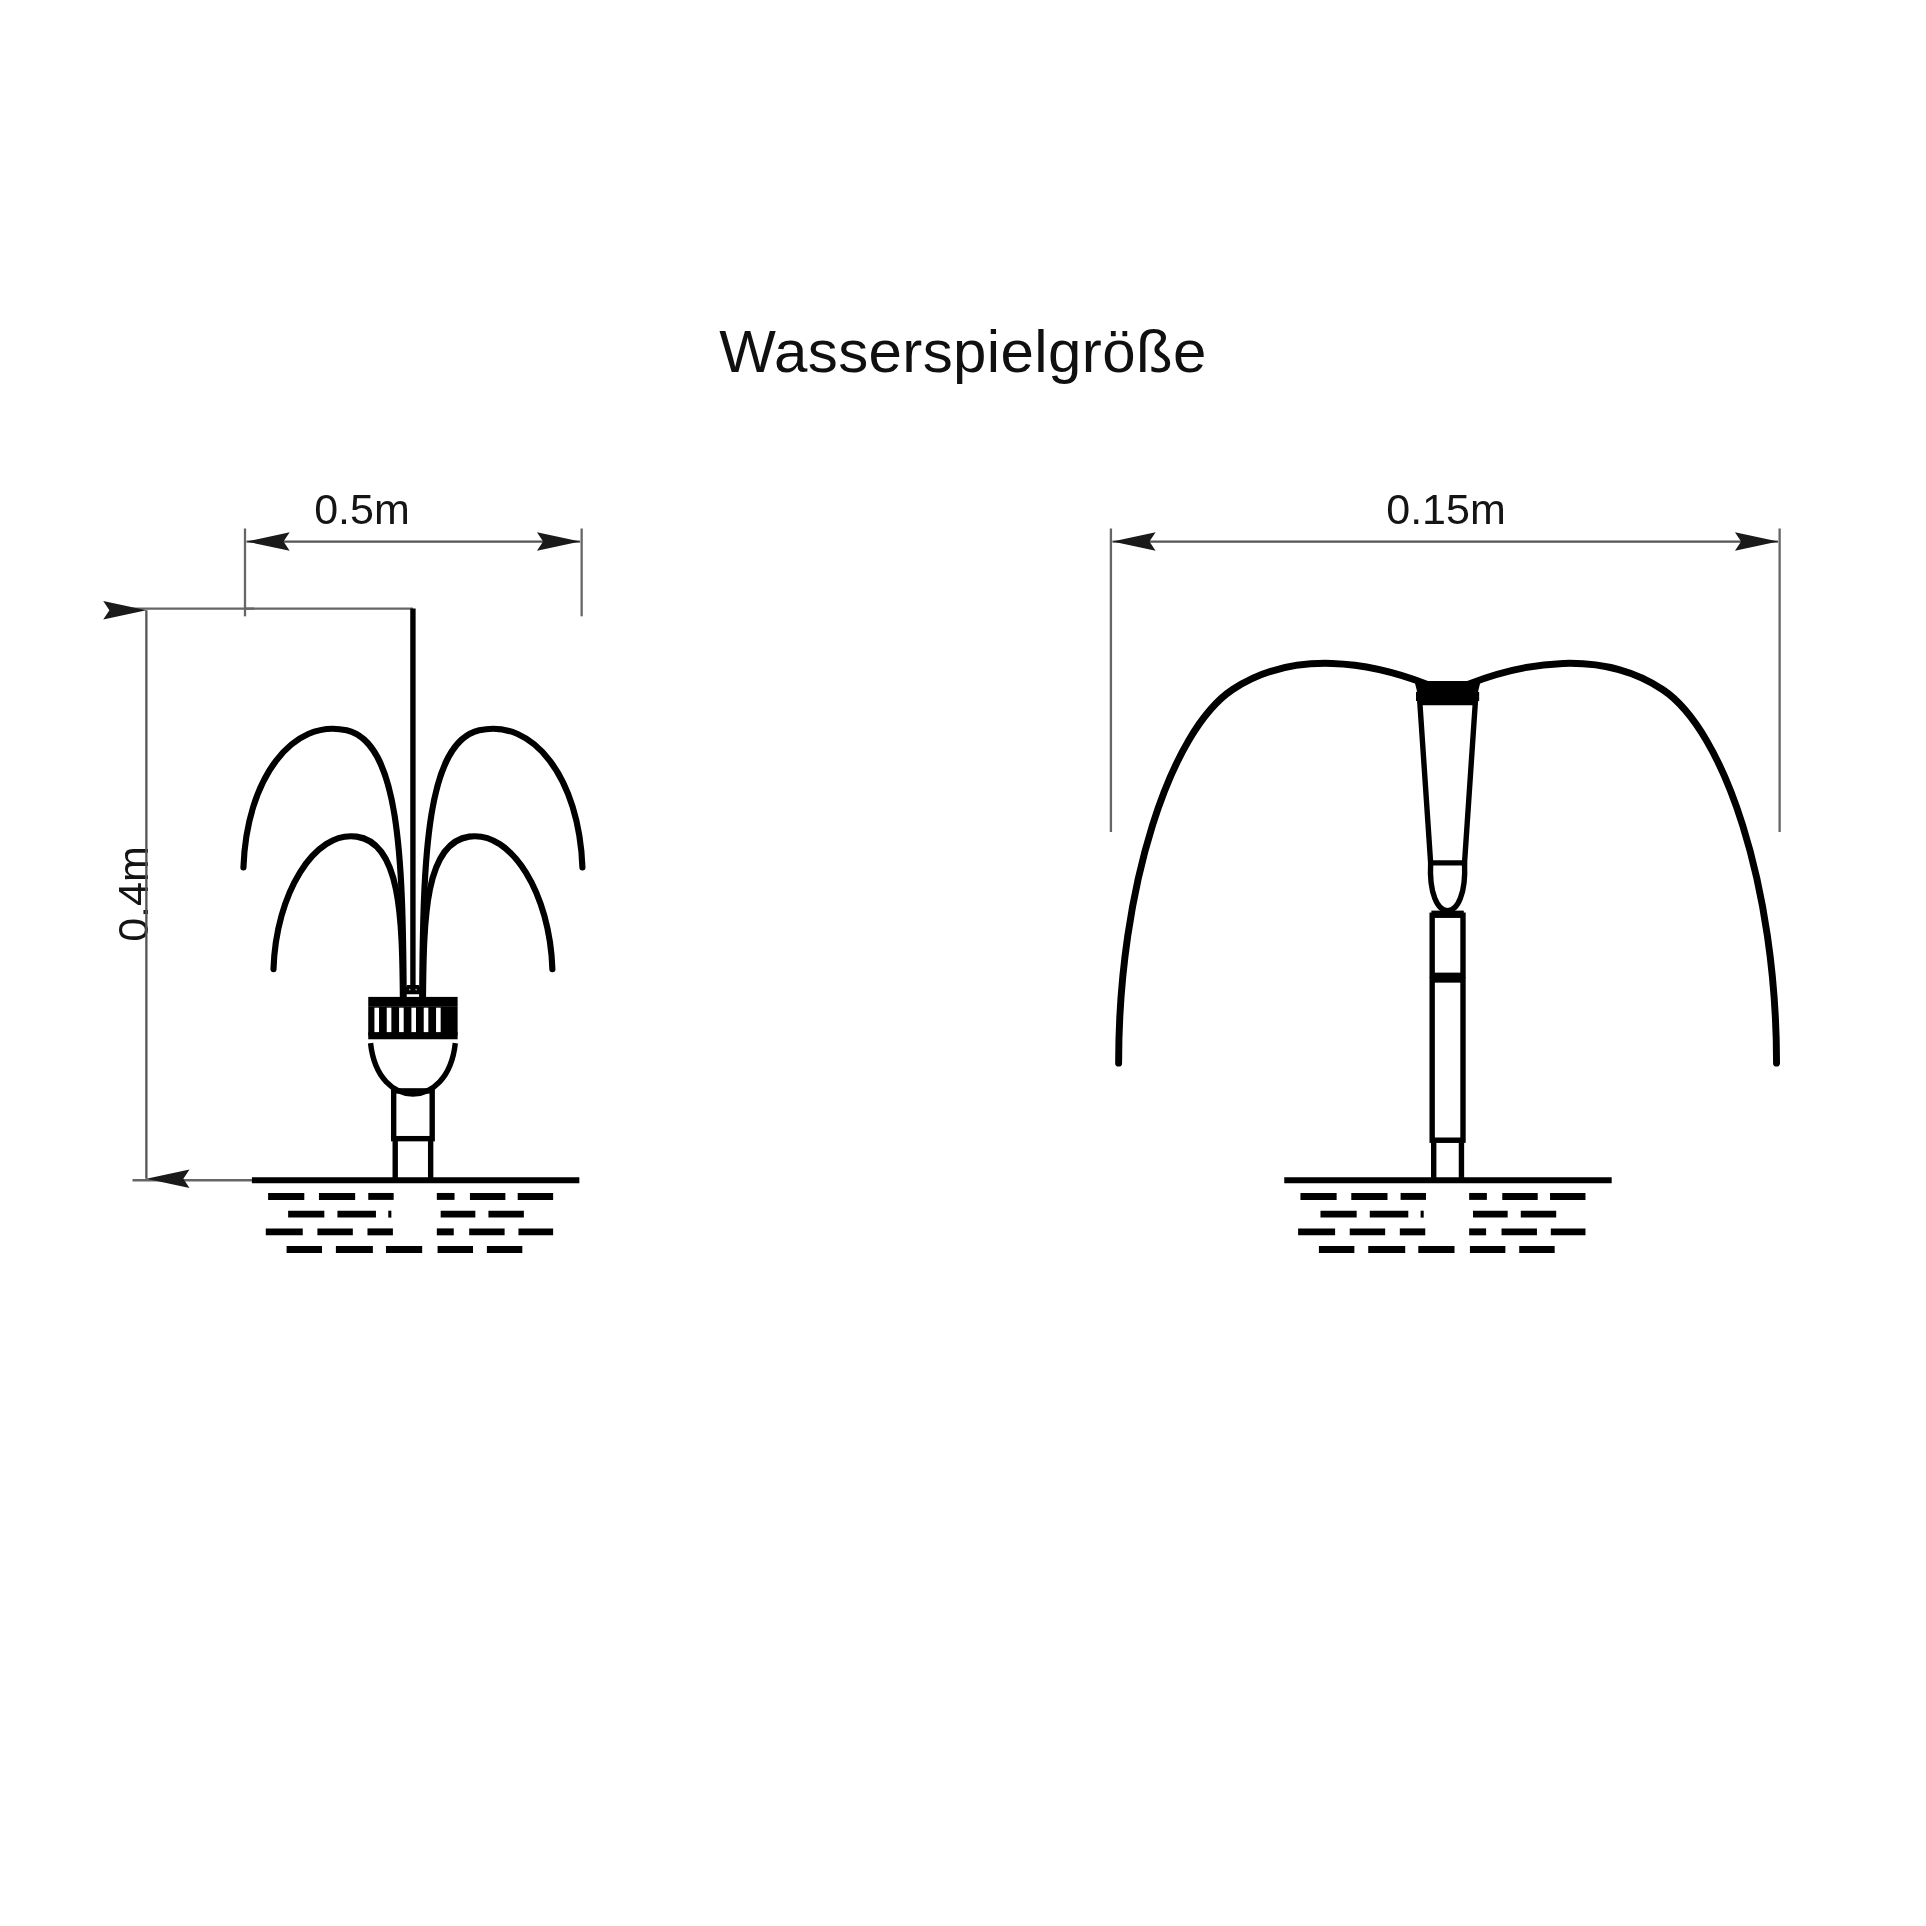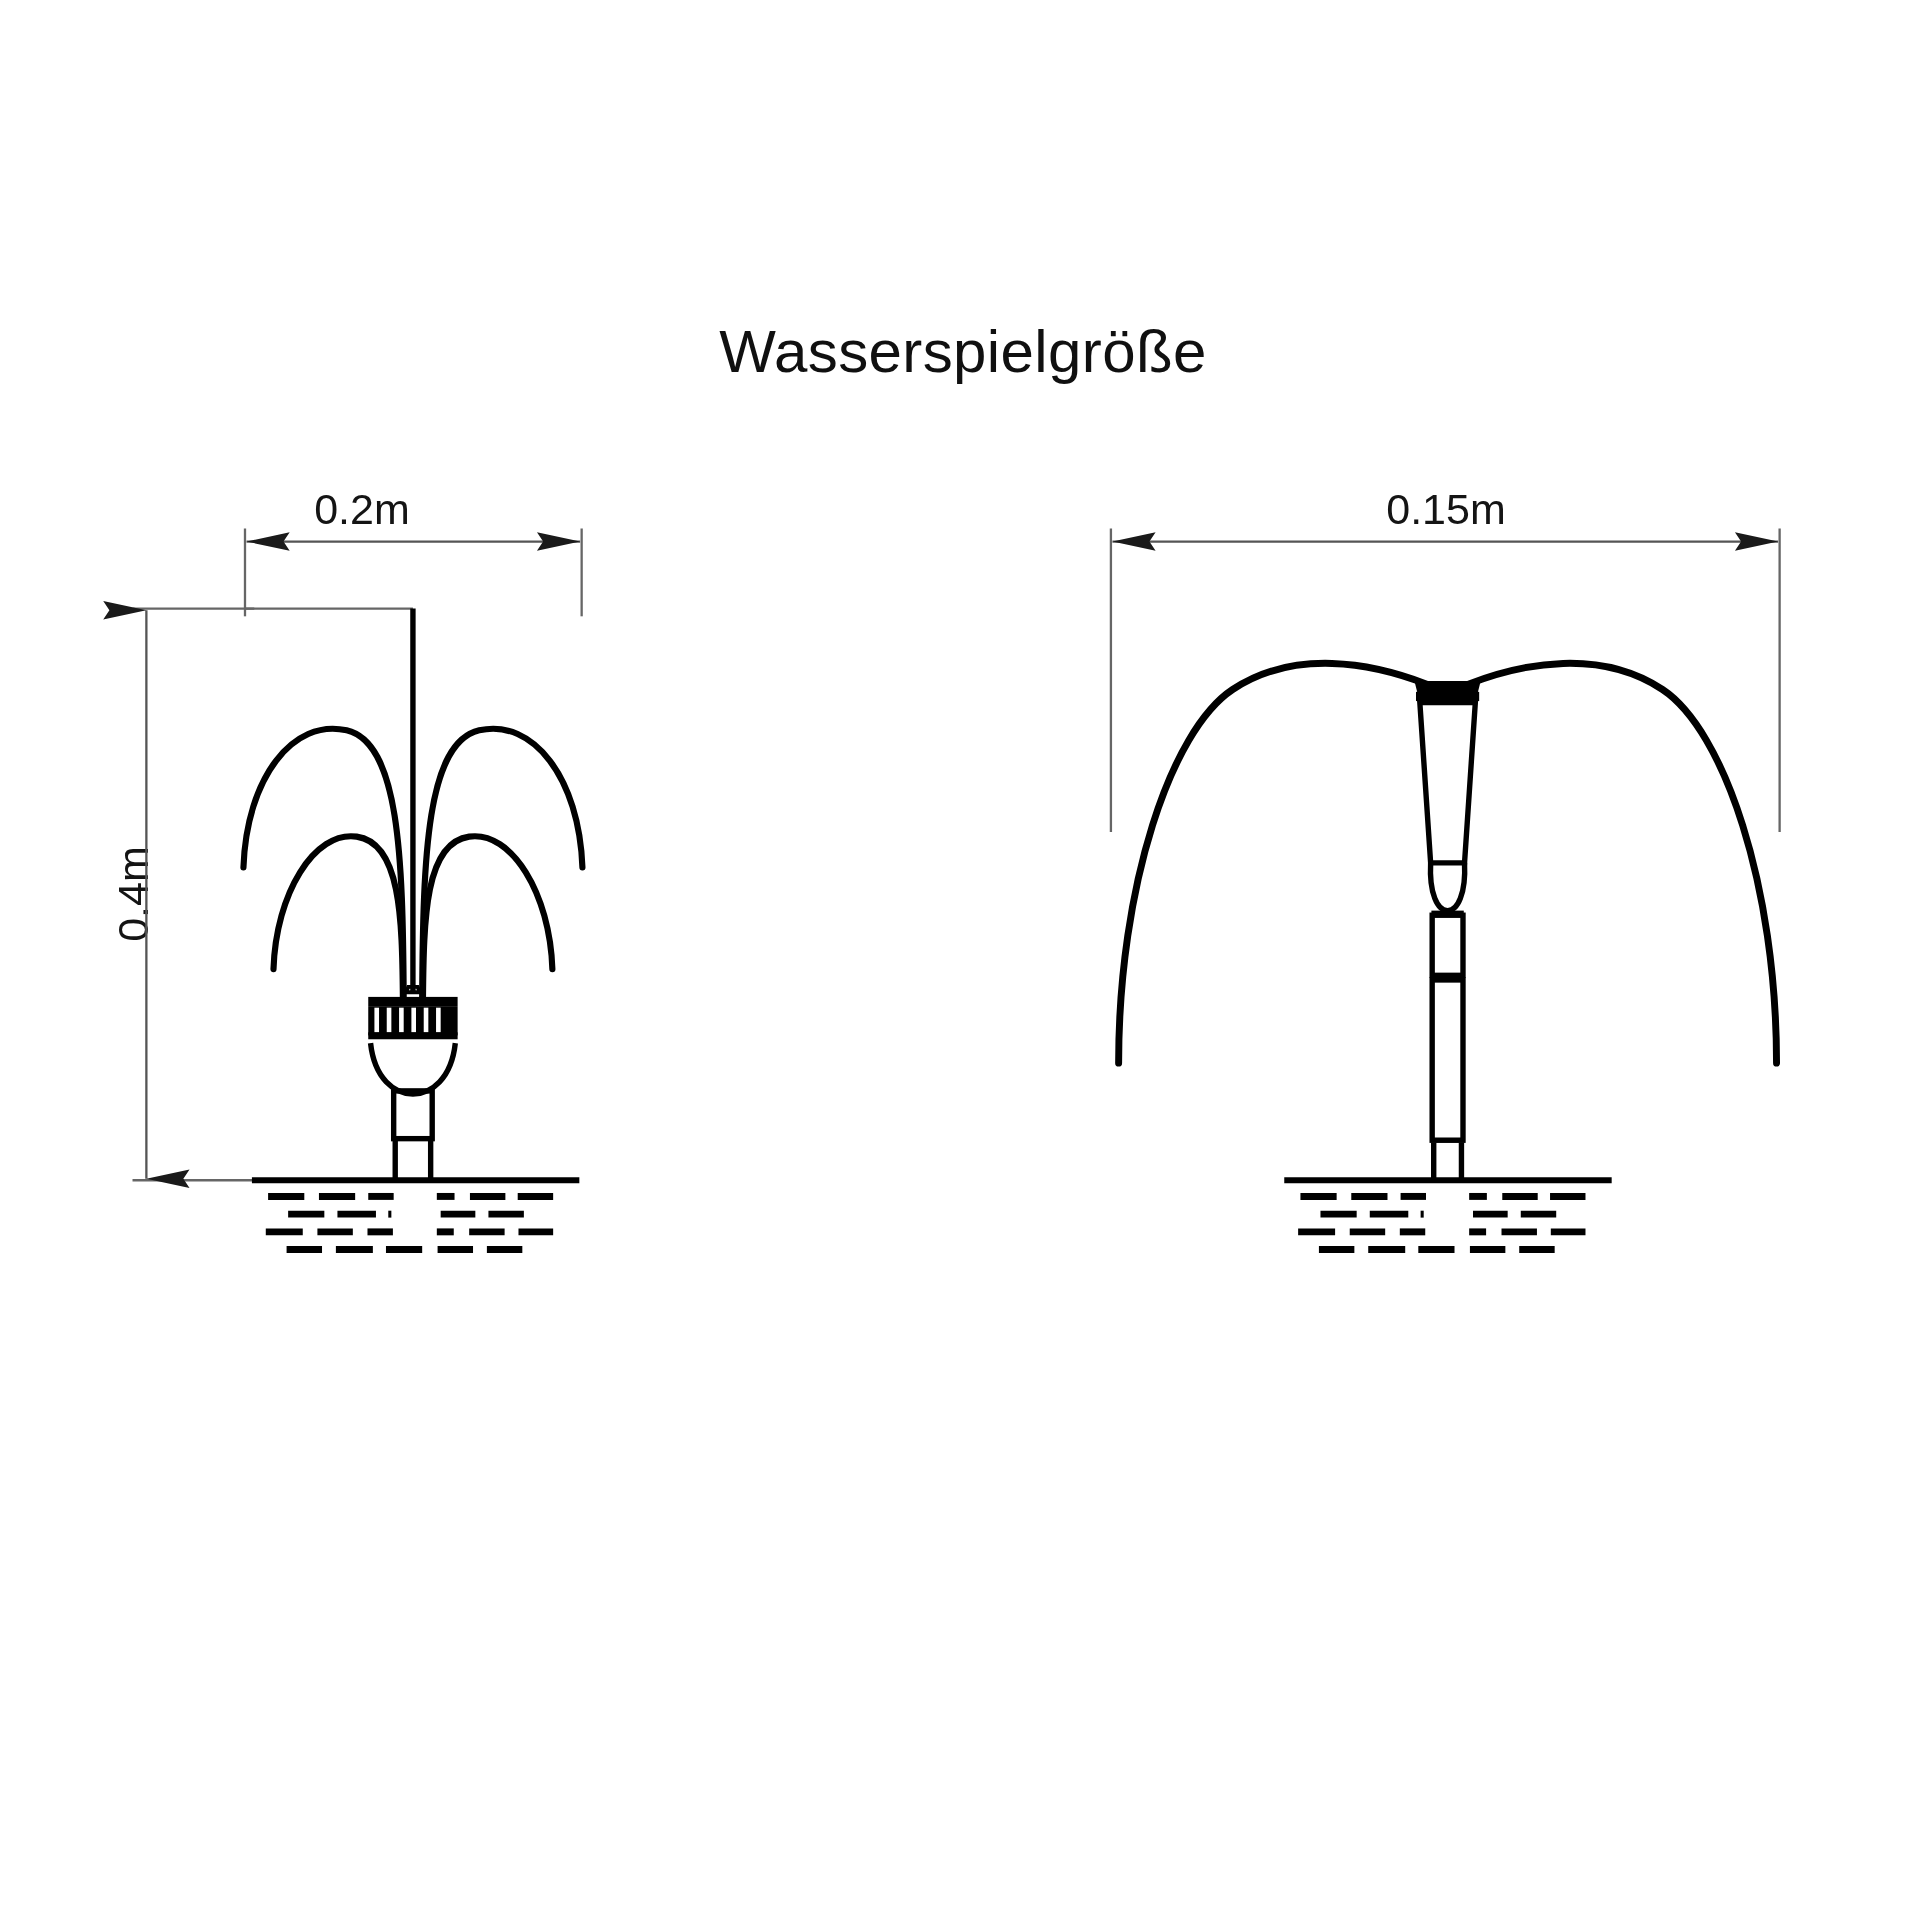--- a/index.html
+++ b/index.html
@@ -37,21 +37,21 @@
     transform-origin:center center;
   }
 </style>
 </head>
 <body>
 
 <div id="stage">
 
   <div id="title">Wasserspielgröße</div>
 
-  <div class="dimtxt" id="dimL">0.2m</div>
+  <div class="dimtxt" id="dimL">0.5m</div>
   <div class="dimtxt" id="dimR">0.15m</div>
   <div class="dimtxt" id="dimV">0.4m</div>
 
   <svg viewBox="0 0 2500 2500" xmlns="http://www.w3.org/2000/svg">
     <defs>
       <marker id="arrL" markerWidth="60" markerHeight="30" refX="2" refY="15" orient="auto" markerUnits="userSpaceOnUse">
         <path d="M2,15 L58,3 L50,15 L58,27 Z" fill="#1a1a1a"></path>
       </marker>
       <marker id="arrR" markerWidth="60" markerHeight="30" refX="58" refY="15" orient="auto" markerUnits="userSpaceOnUse">
         <path d="M58,15 L2,3 L10,15 L2,27 Z" fill="#1a1a1a"></path>

